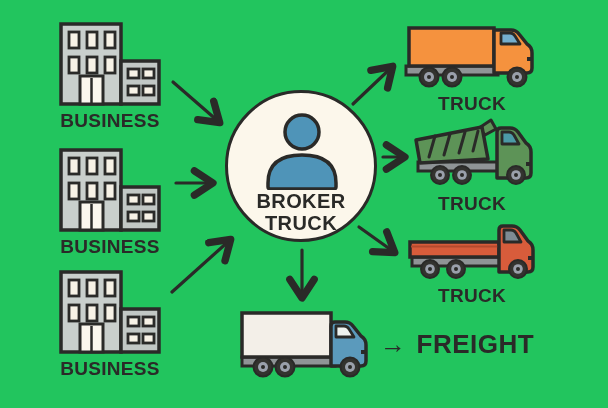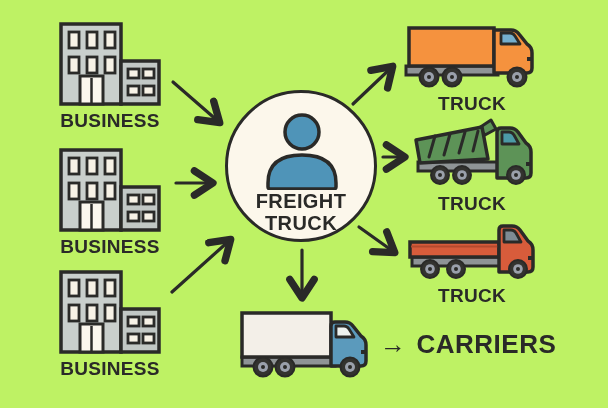--- a/index.html
+++ b/index.html
@@ -1,17 +1,17 @@
 <!DOCTYPE html>
 <html><head>
 <meta charset="utf-8">
 <style>
   html,body{margin:0;padding:0;background:#e8e8e8;}
   .canvas{
-    position:relative;width:608px;height:408px;background:#bef264;
+    position:relative;width:608px;height:408px;background:#22c55e;
     overflow:hidden;font-family:"Liberation Sans",sans-serif;
   }
   .abs{position:absolute;}
   .lbl{
     font-weight:bold;color:#2a2a28;text-align:center;
     font-size:19px;letter-spacing:.3px;line-height:1;
   }
   .group{position:absolute;display:flex;flex-direction:column;align-items:center;}
   .group .lbl{margin-top:4px;}
   .broker-circle{
@@ -117,21 +117,21 @@
     </svg>
     <div class="lbl">BUSINESS</div>
   </div>
 
   <div class="broker-circle">
     <svg width="145" height="95" style="position:absolute;left:0;top:2px;">
       <circle cx="74" cy="37" r="17" stroke="#2a2a28" stroke-width="3.5" fill="#4f94b8"></circle>
       <path d="M40,92 L40,88 Q40,60 74,60 Q108,60 108,88 L108,92 Q108,94 105,94 L43,94 Q40,94 40,92 Z" stroke="#2a2a28" stroke-width="3.5" stroke-linejoin="round" fill="#4f94b8"></path>
     </svg>
     <div class="broker-text">
-      <div>FREIGHT</div>
+      <div>BROKER</div>
       <div>TRUCK</div>
     </div>
   </div>
 
   <div class="group" style="left:402px;top:18px;width:140px;">
     <svg width="140" height="72">
       <rect x="4" y="48" width="92" height="9" fill="#8f9496" stroke="#2a2a28" stroke-width="3"></rect>
       <rect x="7" y="10" width="85" height="38" stroke="#2a2a28" stroke-width="3.5" fill="#f5923e"></rect>
       <path d="M92,55 L92,12 L109,12 Q114,12 117,16 L125,26 Q130,29 130,35 L130,50 Q130,55 125,55 Z" stroke="#2a2a28" stroke-width="3.5" stroke-linejoin="round" fill="#f5923e"></path>
       <path d="M99,15 L108,15 Q111,15 113,18 L118,26 L99,26 Z" stroke="#2a2a28" stroke-width="2.8" stroke-linejoin="round" fill="#74aecd"></path>
@@ -219,16 +219,16 @@
           <circle cx="47" cy="59" r="2" fill="#2a2a28"></circle>
         <circle cx="112" cy="59" r="9.5" fill="#33332f" stroke="#2a2a28" stroke-width="2"></circle>
           <circle cx="112" cy="59" r="5" fill="#9aa0ab"></circle>
           <circle cx="112" cy="59" r="2" fill="#2a2a28"></circle>
       </g>
     </svg>
   </div>
 
   <div class="carriers-row">
     <span>→</span>
-    <span>CARRIERS</span>
+    <span>FREIGHT</span>
   </div>
 
 </div>
 
 </body></html>

